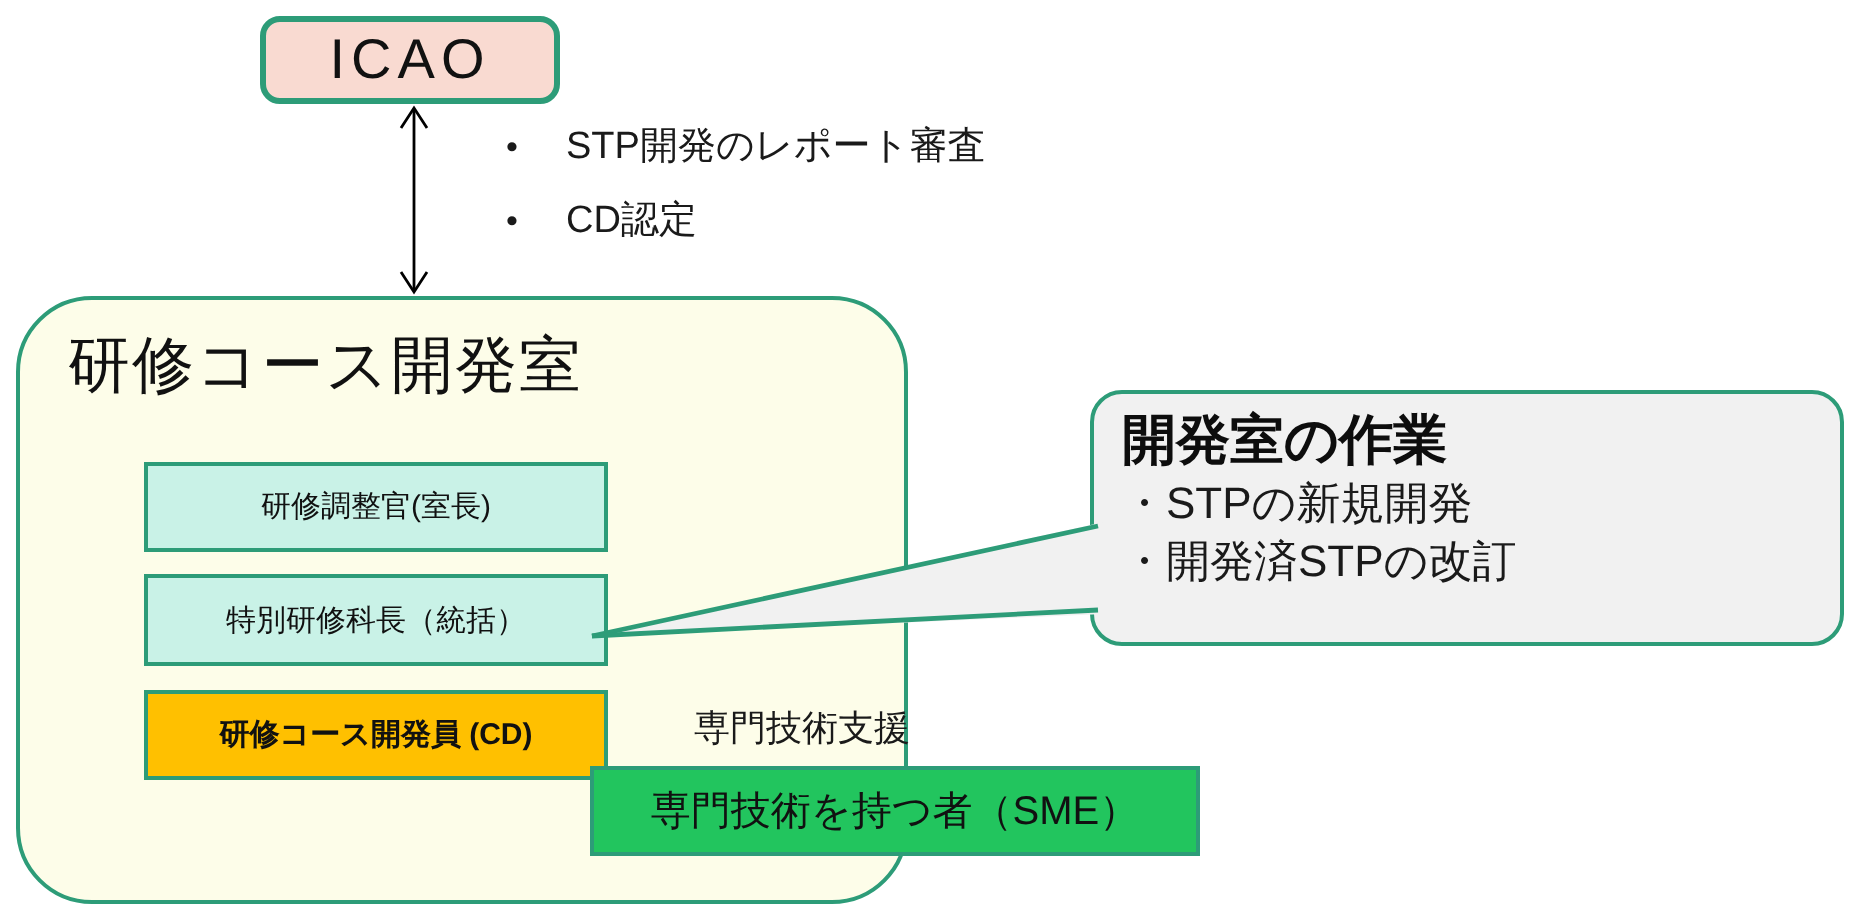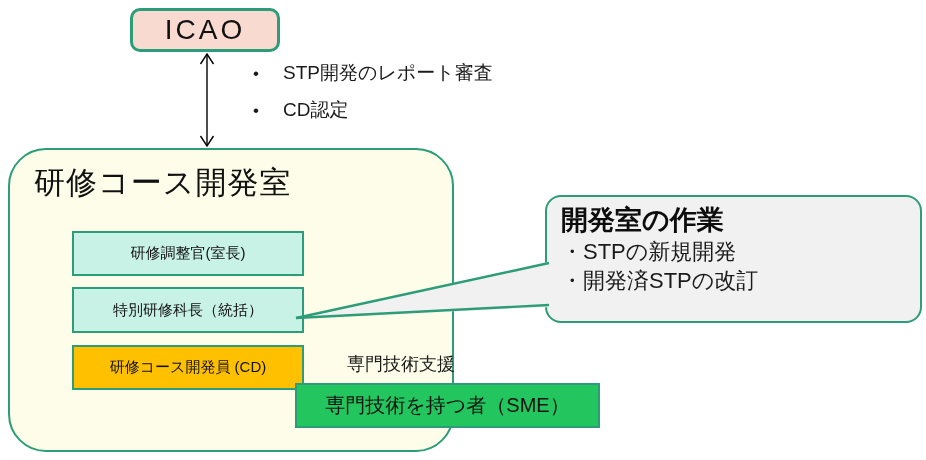--- a/index.html
+++ b/index.html
@@ -62,21 +62,21 @@
     left: 38px;
     width: 232px;
     display: flex; align-items: center; justify-content: center;
     border: 2.5px solid #2d9c78;
     font-size: 15px;
     color: #111111;
     text-align: center;
     margin-left: 34px;
   }
   .role-cyan { background: #c9f2e7; }
-  .role-orange { background: #ffc000; }
+  .role-orange { background: #ffc000; font-weight: bold; }
   .role-1 { top: 231px; height: 45px; }
   .role-2 { top: 287px; height: 46px; }
   .role-3 { top: 345px; height: 45px; }
 
   .support-label {
     position: absolute;
     left: 303px; top: 352px;
     font-size: 18px;
     color: #1a1a1a;
     margin-left: 44px;

